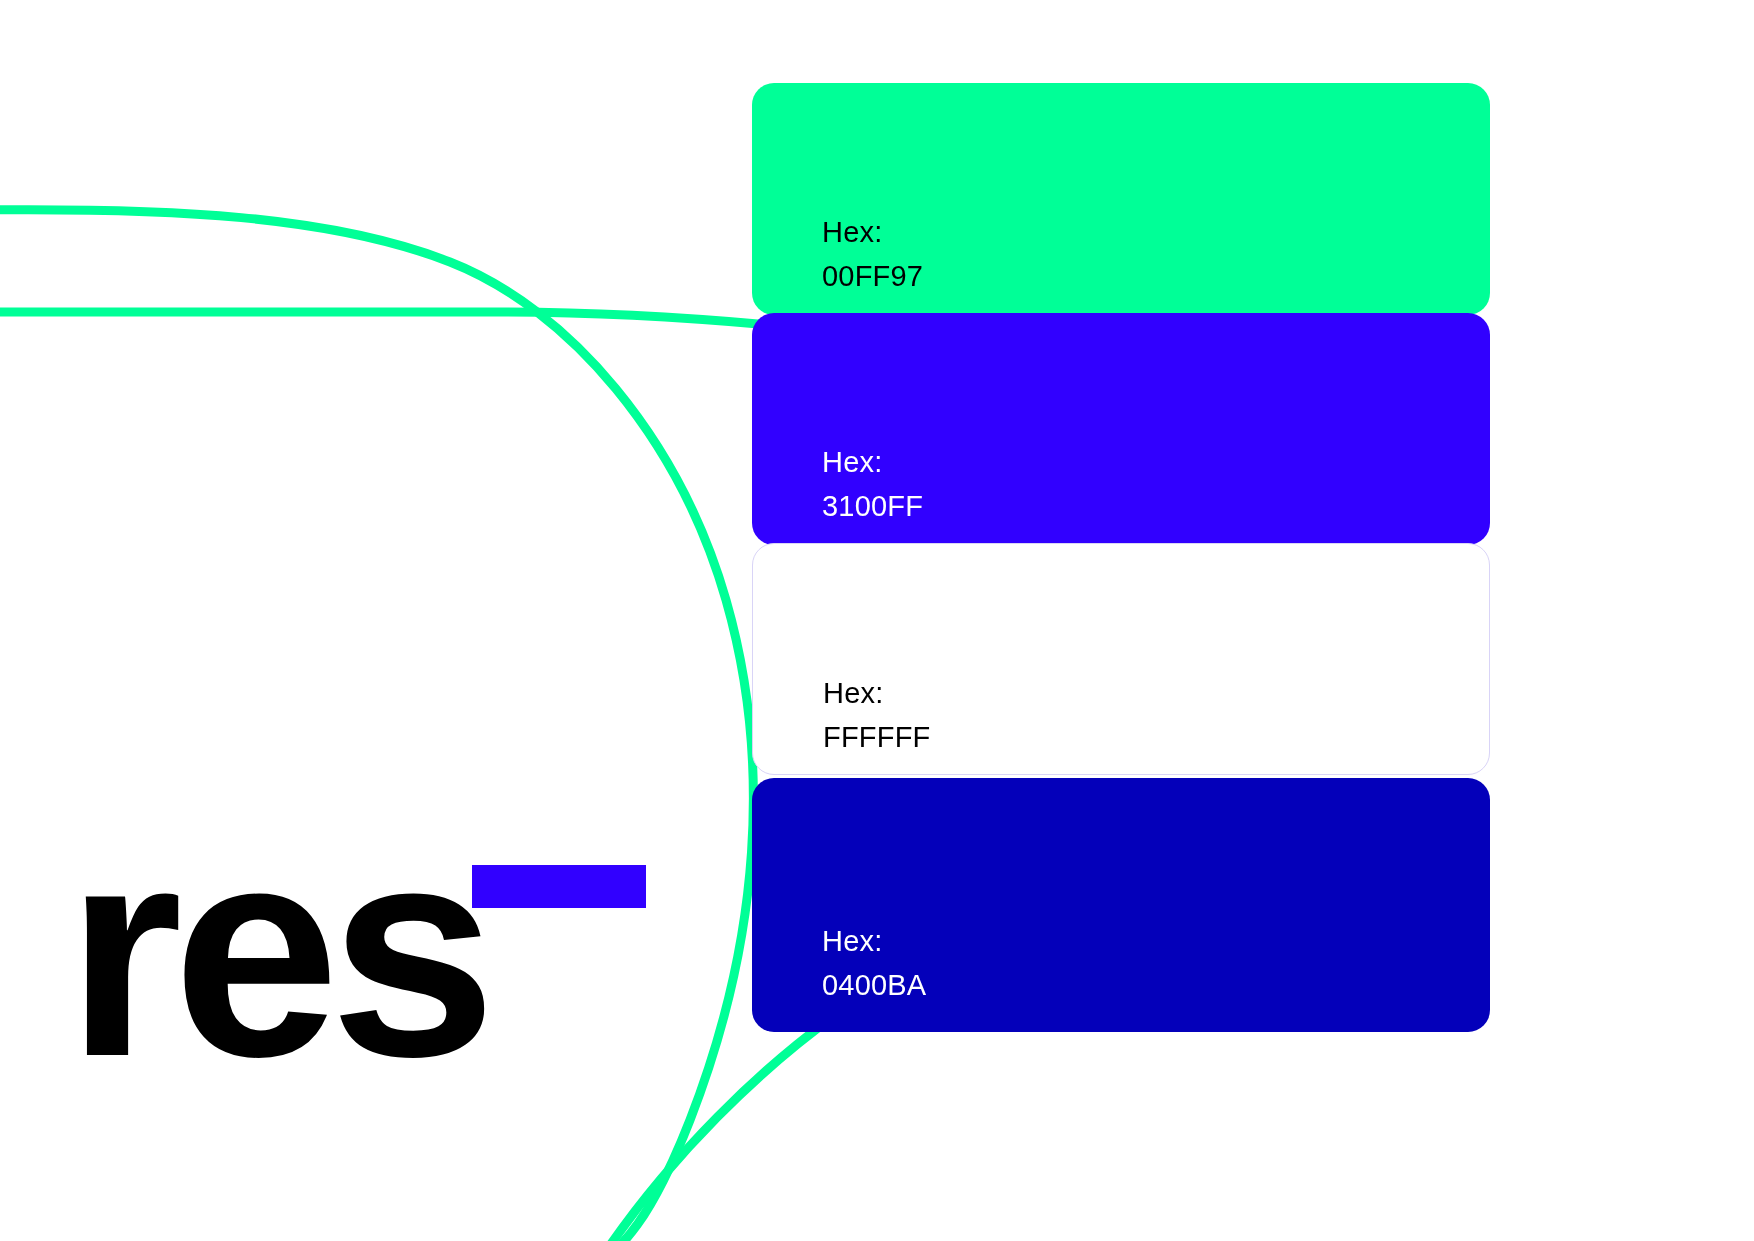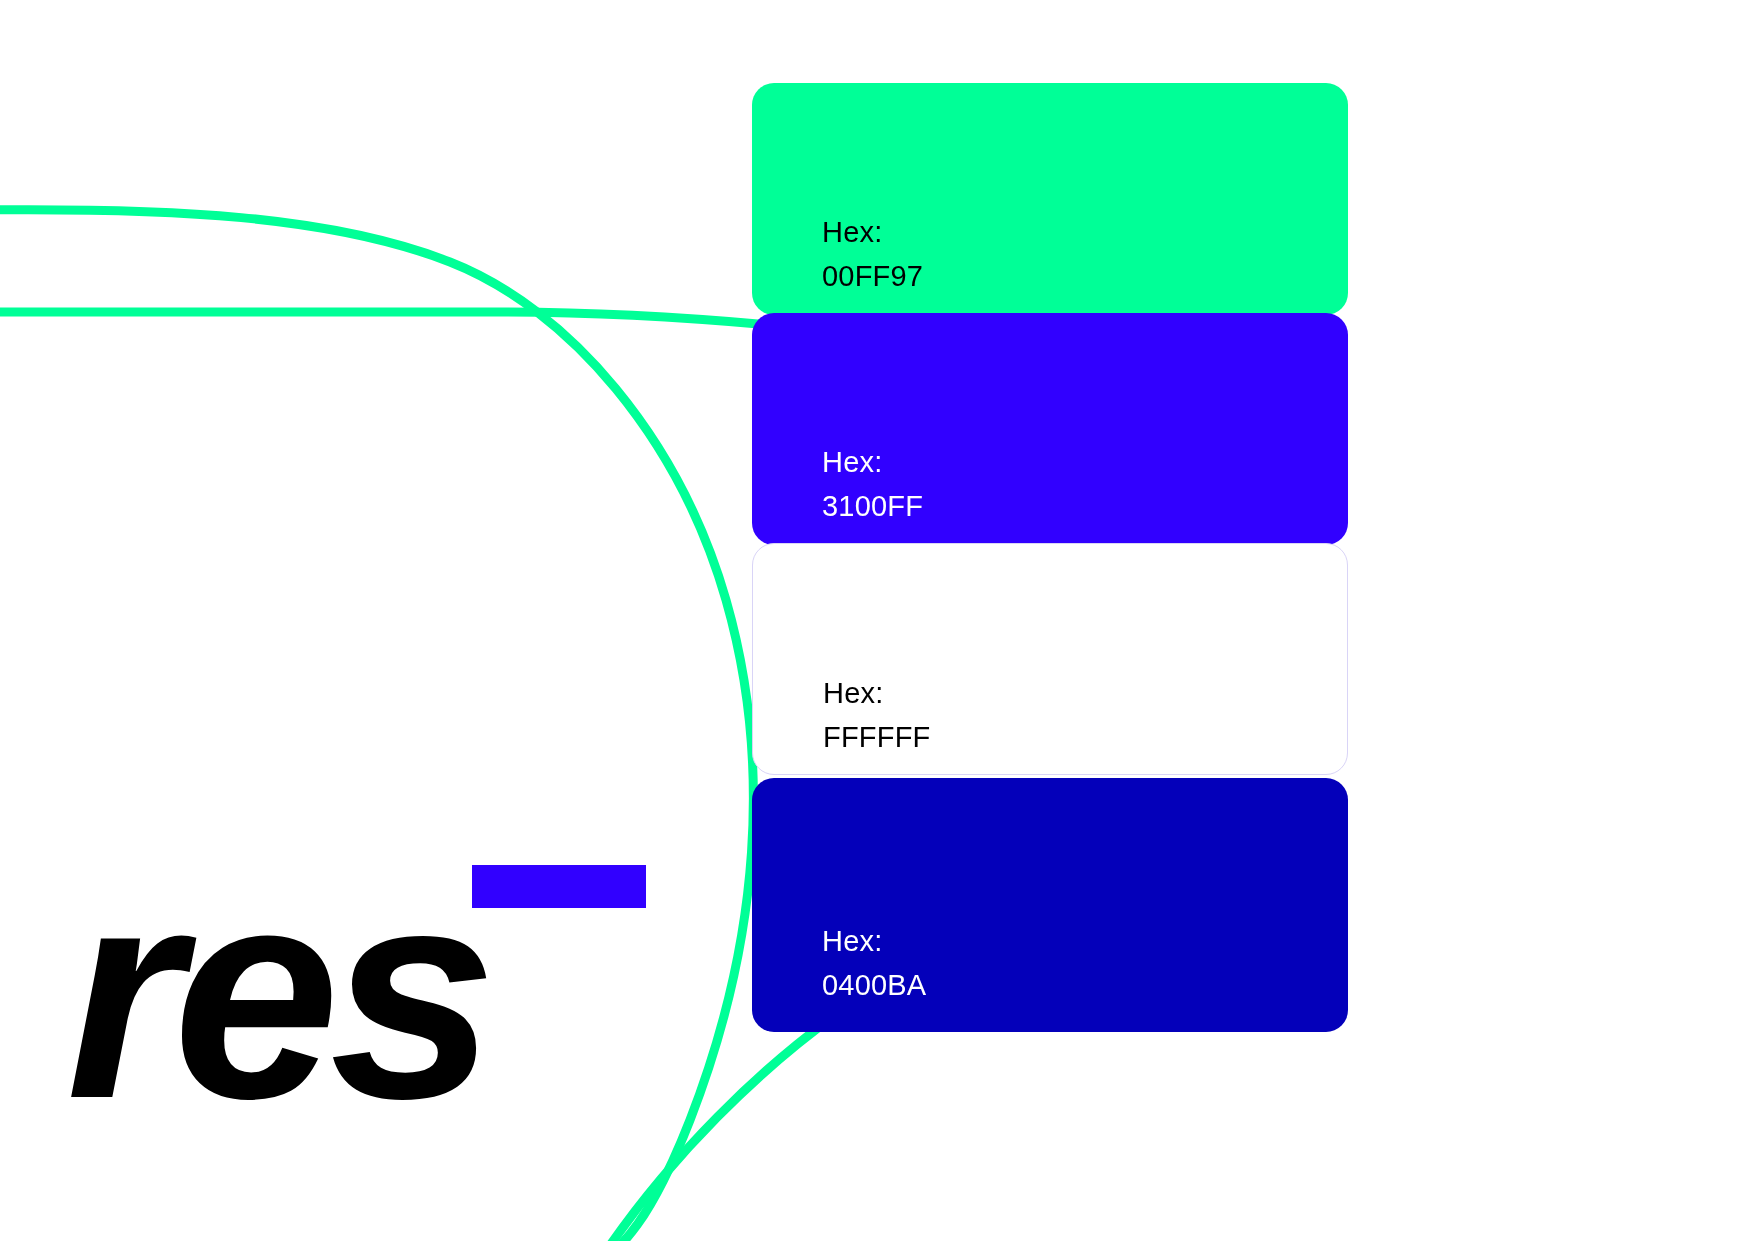--- a/index.html
+++ b/index.html
@@ -39,21 +39,21 @@
     position: absolute;
     font-family: "Liberation Sans", sans-serif;
     font-weight: bold;
     font-size: 300px;
     line-height: 1;
     letter-spacing: -10px;
     color: #000000;
     white-space: nowrap;
   }
   #word-co  { left: 66px;  top: 510px; }
-  #word-res { left: 66px;  top: 843px; font-style: italic; }
+  #word-res { left: 66px;  top: 801px; }
 
   #underscore-bar {
     position: absolute;
     left: 472px;
     top: 865px;
     width: 174px;
     height: 43px;
     background: #3100ff;
     z-index: 3;
   }
@@ -63,21 +63,21 @@
     position: absolute;
     left: 752px;
     top: 83px;
     width: 738px;
     height: 950px;
     z-index: 4;
   }
   .swatch-card {
     position: absolute;
     left: 0;
-    width: 596px;
+    width: 738px;
     border-radius: 22px;
     box-sizing: border-box;
   }
   .swatch-card .swatch-label {
     position: absolute;
     left: 70px;
     font-size: 29px;
     line-height: 1.50;
     letter-spacing: 0.2px;
     white-space: pre-line;

